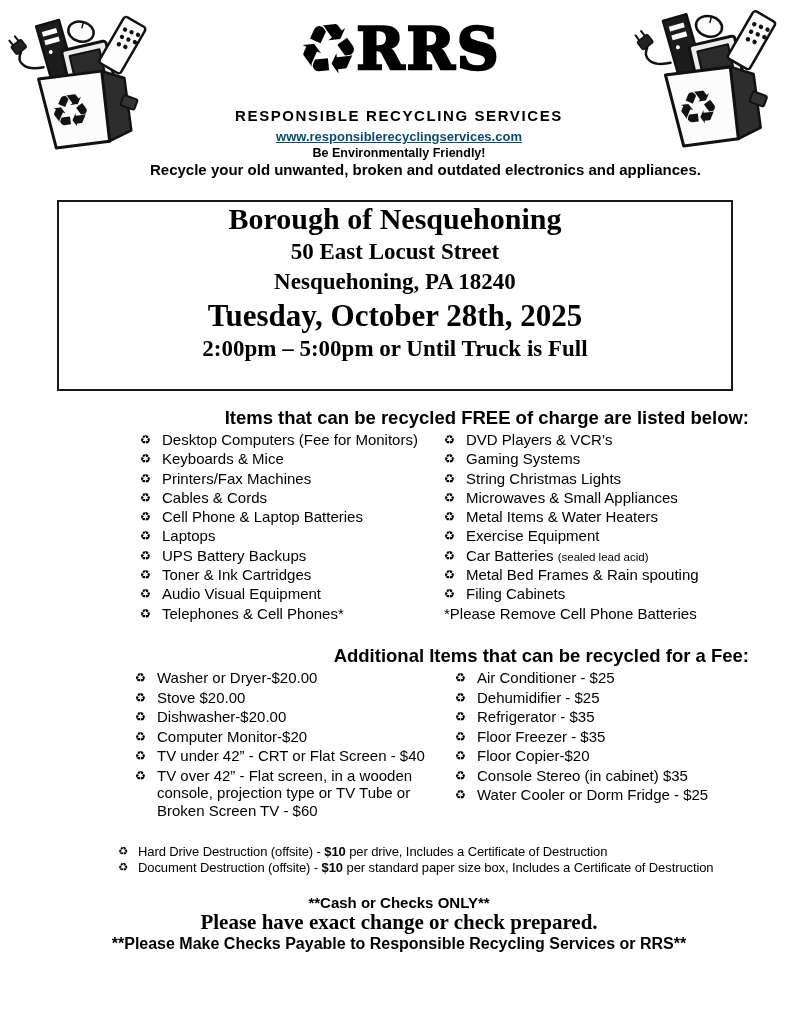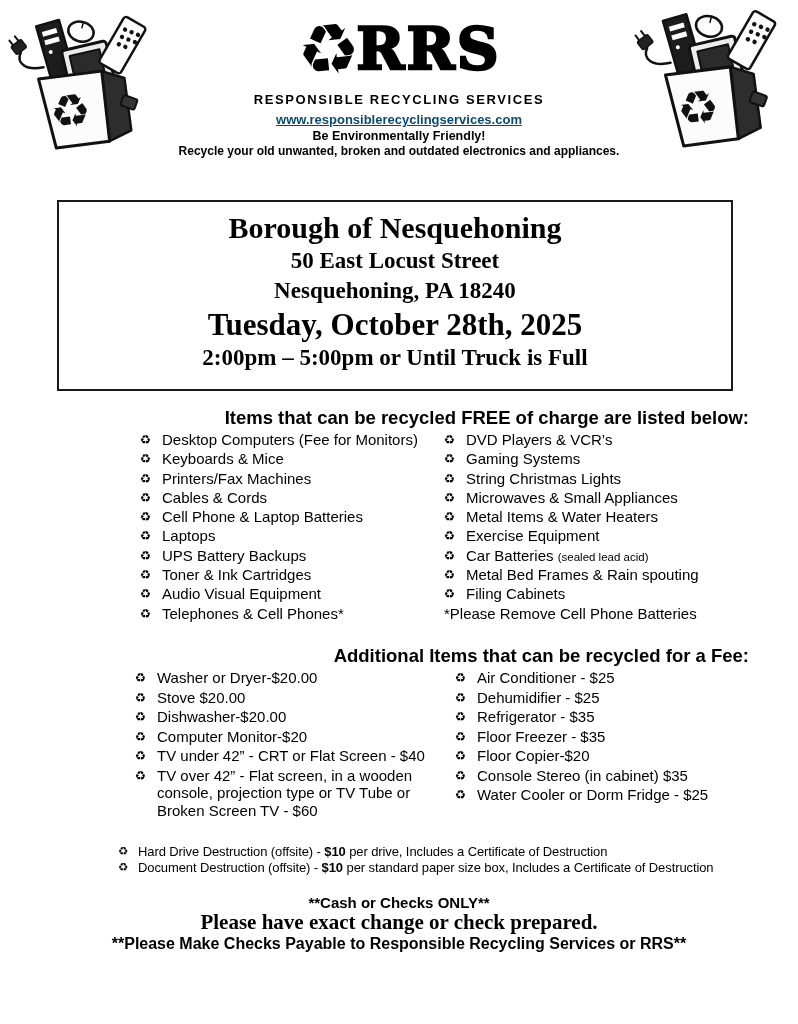--- a/index.html
+++ b/index.html
@@ -13,36 +13,36 @@
   .corner-left{left:6px;top:4px;width:148px;height:152px;}
   .corner-right{left:628px;top:0px;width:160px;height:152px;}
   
   .header{position:absolute;left:150px;width:498px;top:8px;text-align:center;}
   .logo-row{display:flex;justify-content:center;align-items:center;height:84px;}
   .logo-recycle{font-family:"DejaVu Sans",sans-serif;font-size:70px;line-height:1;margin-right:-4px;transform:rotate(-6deg);}
   .logo-text{
     font-family:"DejaVu Serif",serif;font-weight:bold;font-size:58px;line-height:.95;
     letter-spacing:2px;-webkit-text-stroke:2.5px #000;
   }
-  .logo-sub{font-size:13px;font-weight:bold;letter-spacing:1.6px;margin-top:0;}
+  .logo-sub{font-size:15px;font-weight:bold;letter-spacing:1.6px;margin-top:15px;}
   .website{display:block;font-size:13px;font-weight:bold;color:#0c4a6e;text-decoration:underline;margin-top:5px;}
   .tag1{font-size:12.5px;font-weight:bold;margin-top:2px;}
-  .tag2{font-size:12px;font-weight:bold;white-space:nowrap;margin-top:1px;}
+  .tag2{font-size:15px;font-weight:bold;white-space:nowrap;margin-top:1px;}
   
   .title{
     position:absolute;top:152px;left:0;width:100%;margin:0;text-align:center;
     font-family:"Liberation Serif",serif;font-size:28px;font-weight:bold;letter-spacing:0px;
   }
   
   .event-box{
     position:absolute;left:57px;top:200px;width:672px;height:187px;
     border:2.5px solid #1a1a1a;text-align:center;
     font-family:"Liberation Serif",serif;font-weight:bold;
   }
-  .venue{font-size:30px;margin-top:9px;line-height:1.1;}
+  .venue{font-size:30px;line-height:1.1;}
   .addr{font-size:23px;margin-top:4px;line-height:1.15;}
   .date{font-size:31px;margin-top:3px;line-height:1.1;}
   .time{font-size:23px;margin-top:3px;line-height:1.15;}
   
   .sec-heading{position:absolute;left:49px;width:700px;margin:0;text-align:right;font-weight:bold;}
   .free-heading{top:407px;font-size:18.5px;}
   .add-heading{top:645px;font-size:18.5px;}
   .destroy-heading{top:821px;font-size:17.5px;}
   
   .col{position:absolute;margin:0;padding:0;list-style:none;}

